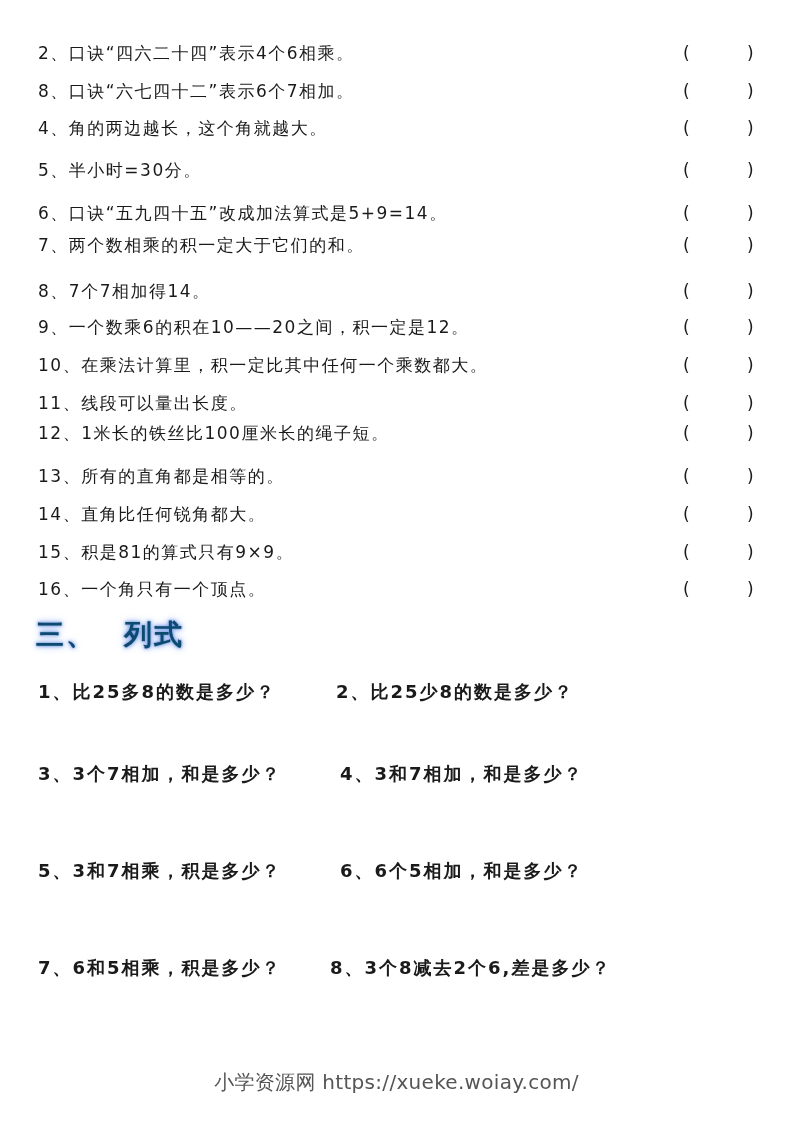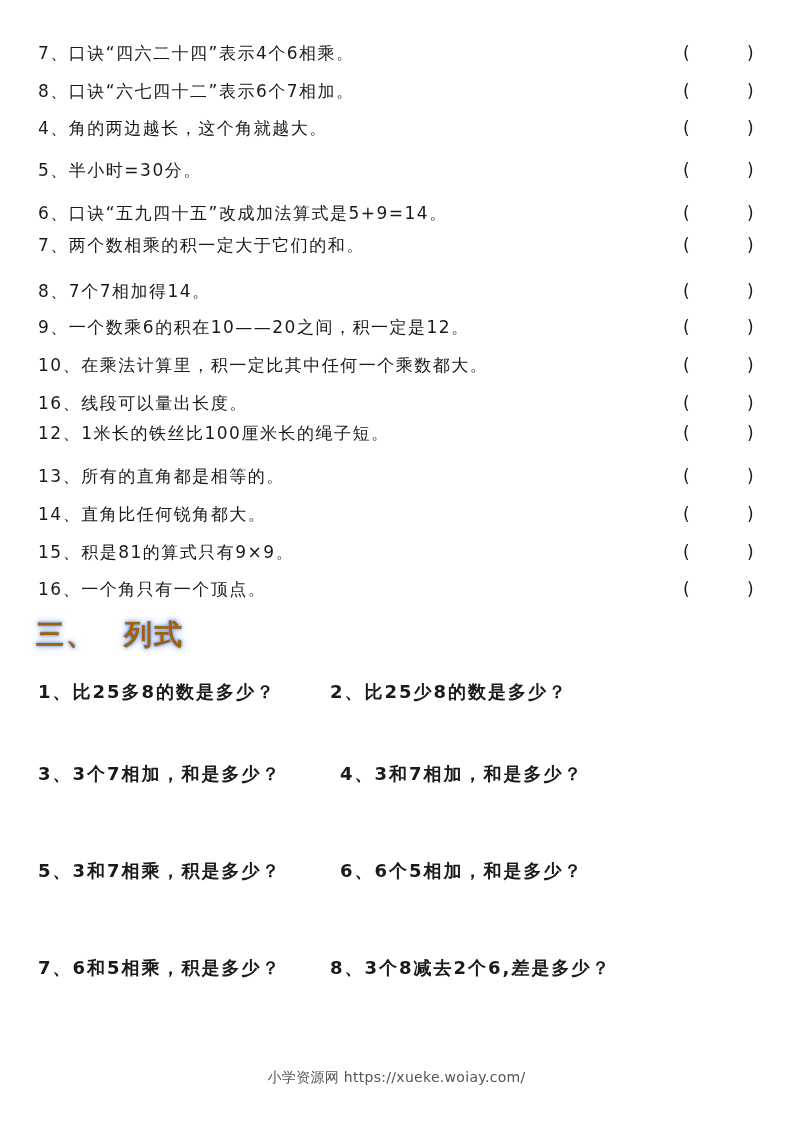--- a/index.html
+++ b/index.html
@@ -11,41 +11,41 @@
   .tf-row {
     position: absolute; left: 38px; width: 720px; height: 26px;
     font-size: 17px; line-height: 26px; letter-spacing: 1.5px;
   }
   .tf-text { position: absolute; left: 0; top: 0; white-space: nowrap; }
   .paren-open { position: absolute; left: 645px; top: 0; }
   .paren-close { position: absolute; left: 709px; top: 0; }
   .section-title {
     position: absolute; left: 36px; top: 616px;
     font-family: Liberation Mono, monospace;
-    font-size: 28px; font-weight: bold; color: #a16207;
+    font-size: 28px; font-weight: bold; color: #0c4a6e;
     letter-spacing: 2px;
     text-shadow: 0 0 4px #6f95e6, 0 0 8px #9db8f2, 0 0 2px #5a80d6;
   }
   .section-title .gap { display: inline-block; width: 28px; }
   .q-row {
     position: absolute; left: 38px; height: 28px;
     font-size: 18px; line-height: 28px; white-space: nowrap; letter-spacing: 2px;
   }
   .q-item { position: absolute; top: 0; font-weight: bold; }
   .footer {
     position: absolute; top: 1069px; left: 0; width: 793px; text-align: center;
-    font-size: 14px; color: #555555; letter-spacing: 0.3px;
+    font-size: 20px; color: #555555; letter-spacing: 0.3px;
   }
 </style>
 </head>
 <body>
 
 <div>
   <div class="tf-row" style="top:40px">
-    <span class="tf-text">7、口诀“四六二十四”表示4个6相乘。</span>
+    <span class="tf-text">2、口诀“四六二十四”表示4个6相乘。</span>
     <span class="paren-open">(</span>
     <span class="paren-close">)</span>
   </div>
   <div class="tf-row" style="top:78px">
     <span class="tf-text">8、口诀“六七四十二”表示6个7相加。</span>
     <span class="paren-open">(</span>
     <span class="paren-close">)</span>
   </div>
   <div class="tf-row" style="top:115px">
     <span class="tf-text">4、角的两边越长，这个角就越大。</span>
@@ -76,21 +76,21 @@
     <span class="tf-text">9、一个数乘6的积在10——20之间，积一定是12。</span>
     <span class="paren-open">(</span>
     <span class="paren-close">)</span>
   </div>
   <div class="tf-row" style="top:352px">
     <span class="tf-text">10、在乘法计算里，积一定比其中任何一个乘数都大。</span>
     <span class="paren-open">(</span>
     <span class="paren-close">)</span>
   </div>
   <div class="tf-row" style="top:390px">
-    <span class="tf-text">16、线段可以量出长度。</span>
+    <span class="tf-text">11、线段可以量出长度。</span>
     <span class="paren-open">(</span>
     <span class="paren-close">)</span>
   </div>
   <div class="tf-row" style="top:420px">
     <span class="tf-text">12、1米长的铁丝比100厘米长的绳子短。</span>
     <span class="paren-open">(</span>
     <span class="paren-close">)</span>
   </div>
   <div class="tf-row" style="top:463px">
     <span class="tf-text">13、所有的直角都是相等的。</span>
@@ -114,21 +114,21 @@
   </div>
 </div>
 
 <div class="section-title">
   <span>三、</span><span class="gap"></span><span>列式</span>
 </div>
 
 <div>
   <div class="q-row" style="top:678px">
     <span class="q-item" style="left:0">1、比25多8的数是多少？</span>
-    <span class="q-item" style="left:292px">2、比25少8的数是多少？</span>
+    <span class="q-item" style="left:298px">2、比25少8的数是多少？</span>
   </div>
   <div class="q-row" style="top:760px">
     <span class="q-item" style="left:0">3、3个7相加，和是多少？</span>
     <span class="q-item" style="left:302px">4、3和7相加，和是多少？</span>
   </div>
   <div class="q-row" style="top:857px">
     <span class="q-item" style="left:0">5、3和7相乘，积是多少？</span>
     <span class="q-item" style="left:302px">6、6个5相加，和是多少？</span>
   </div>
   <div class="q-row" style="top:954px">

